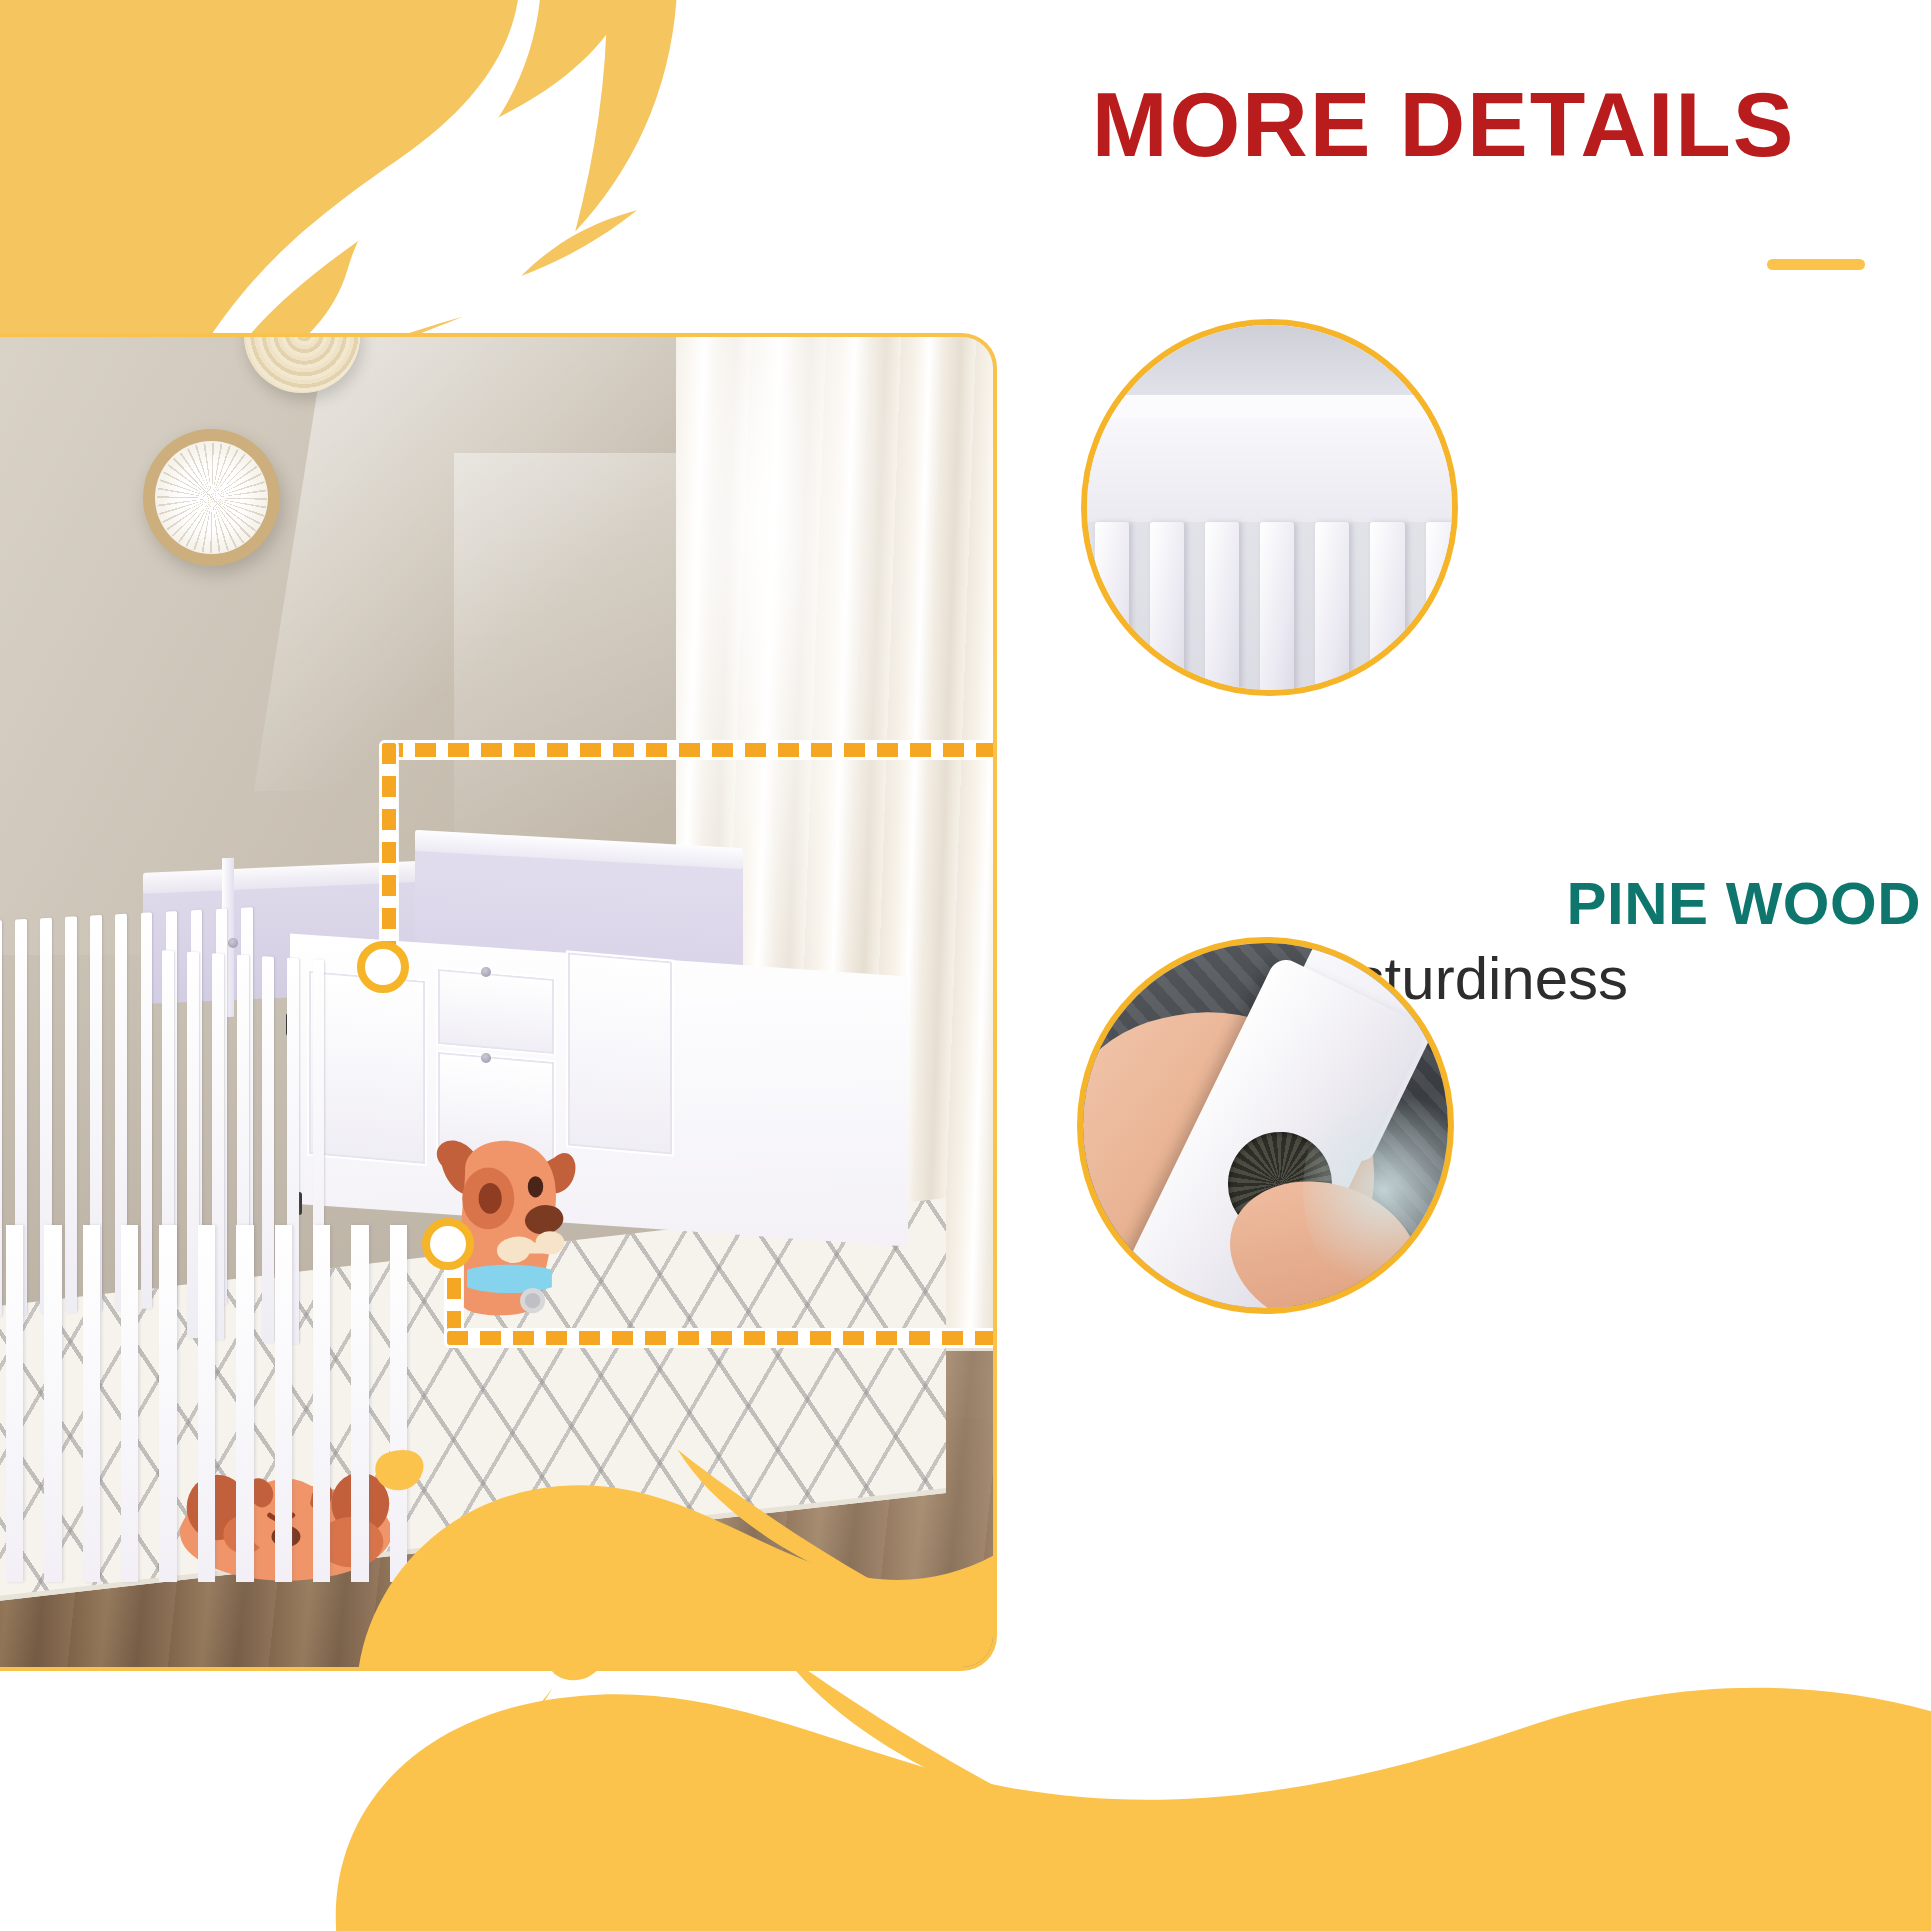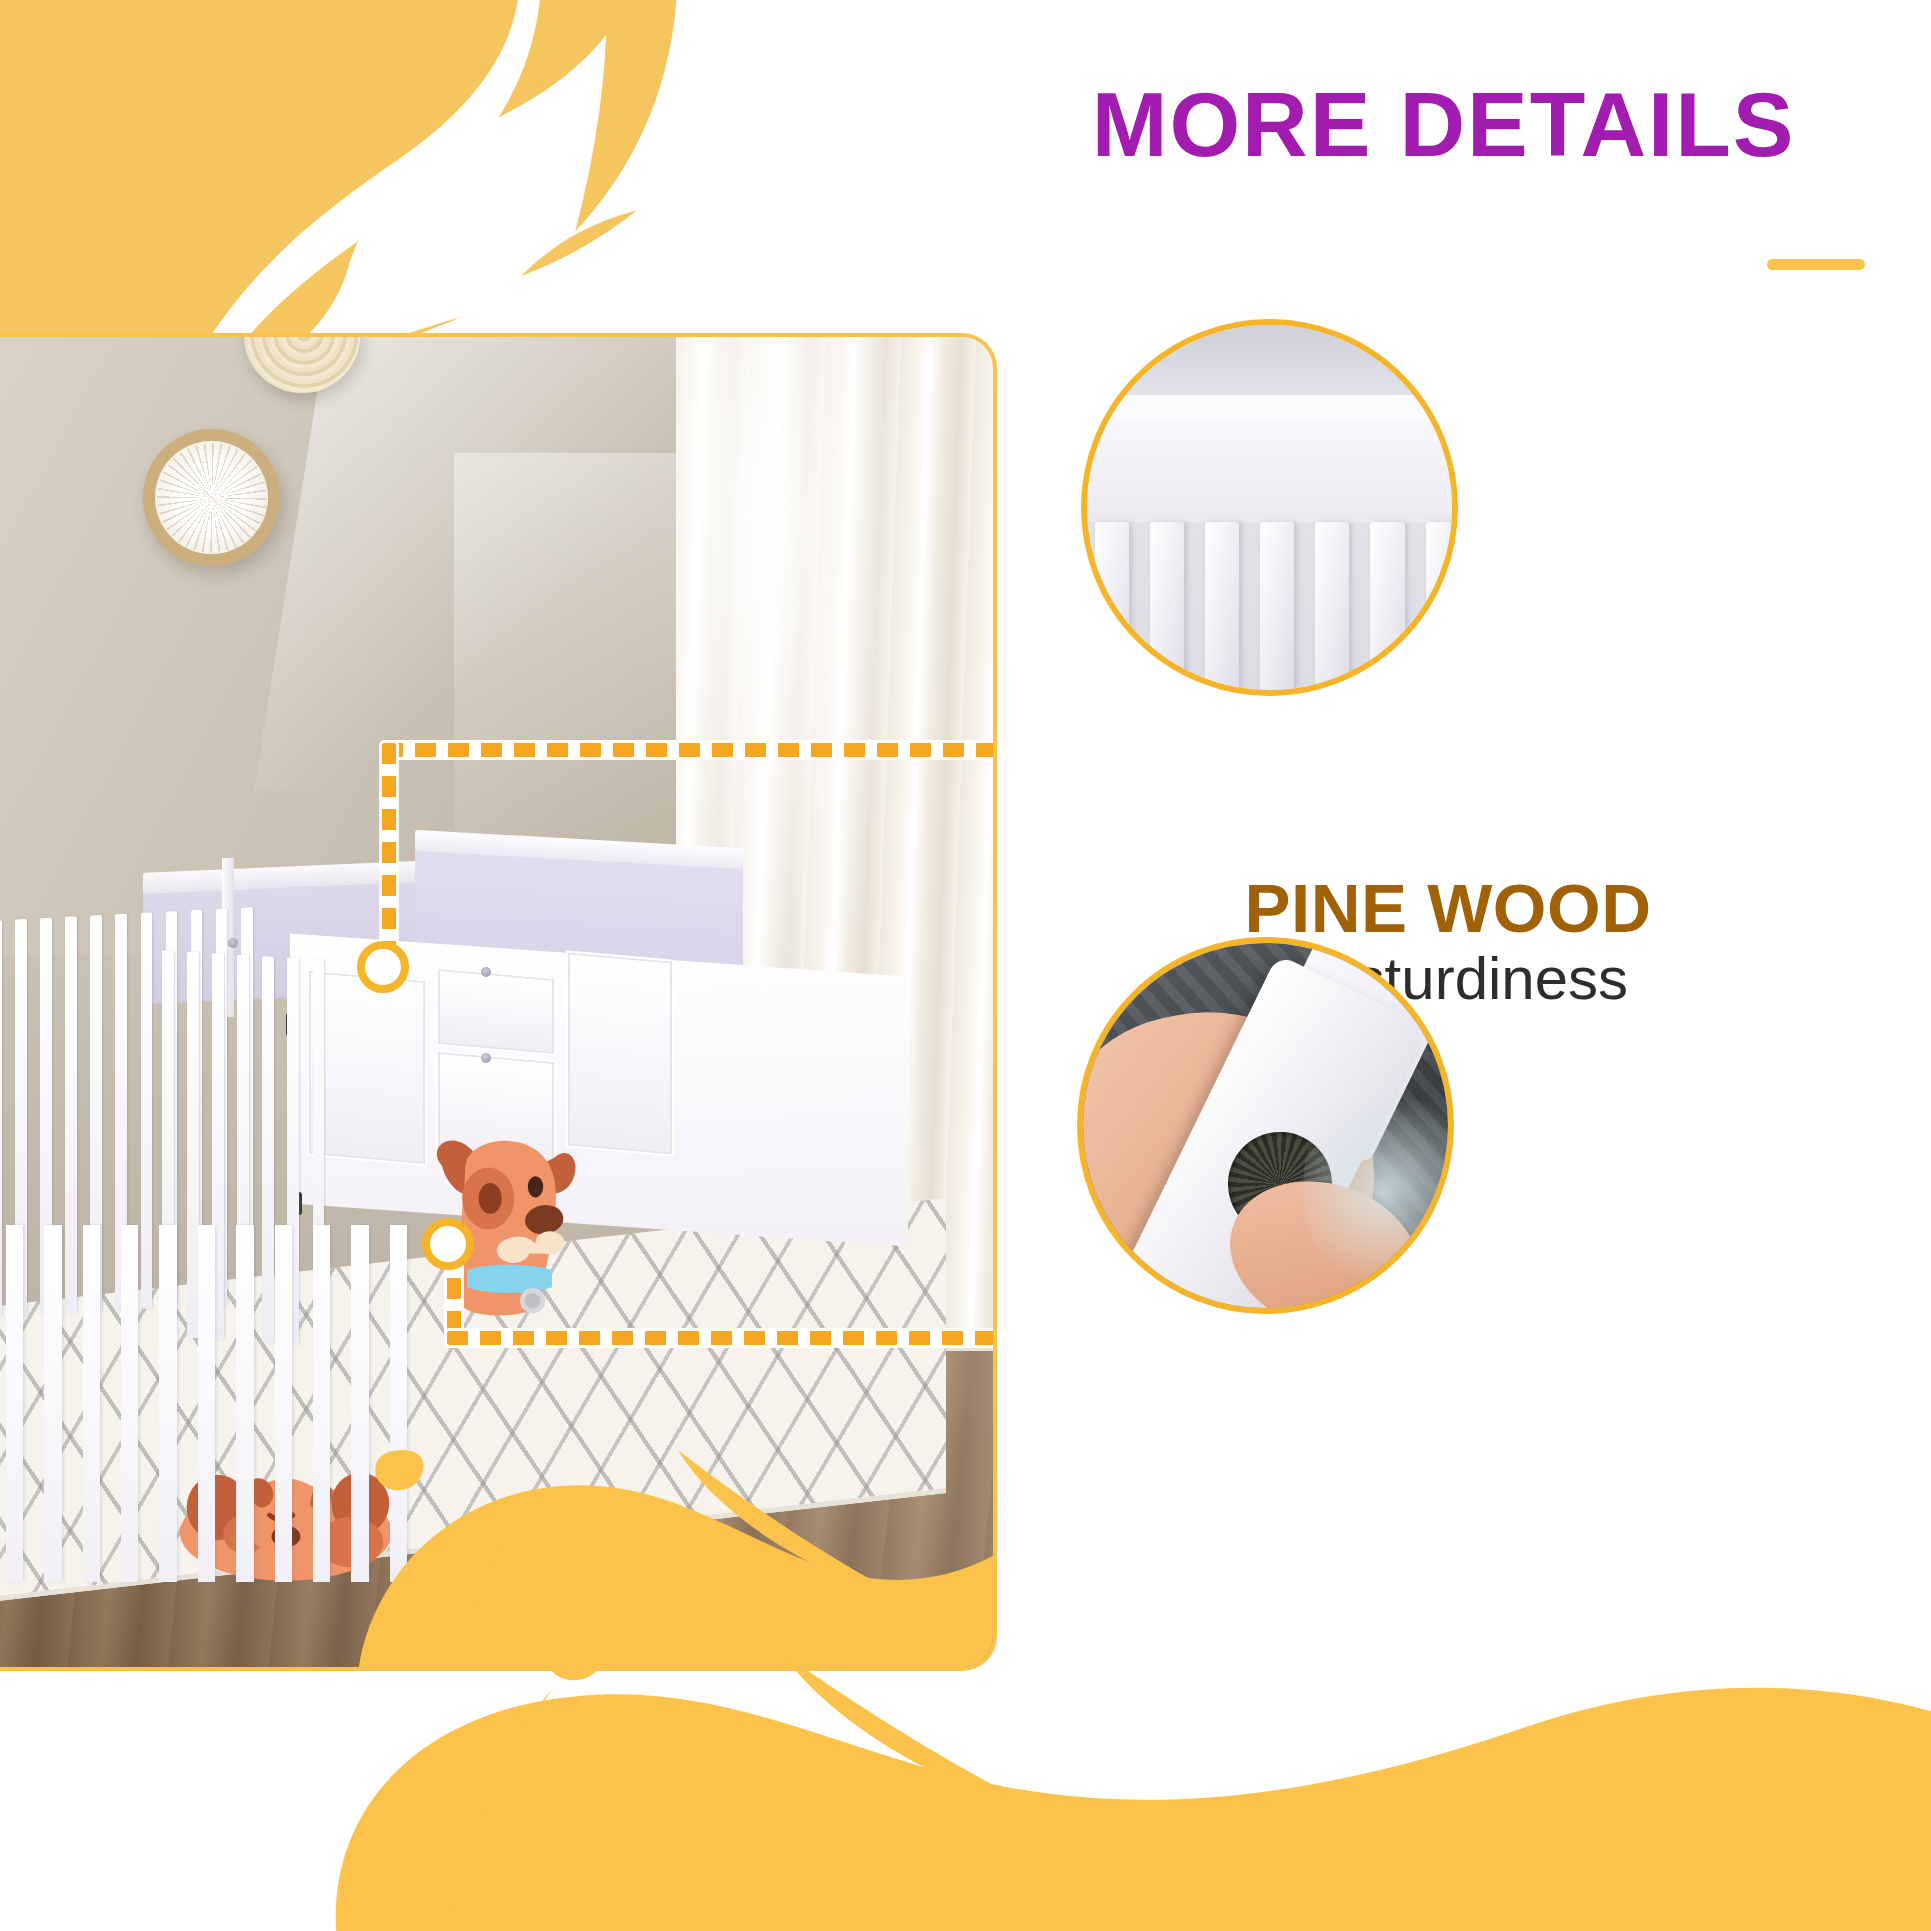--- a/index.html
+++ b/index.html
@@ -98,21 +98,21 @@
         background:repeating-linear-gradient(90deg,#F5A623 0 21px,#ffffff 21px 33px);
         border-radius:2.9px;box-shadow:0 0 0 2.9px #ffffff;}
   .dash-v{position:absolute;width:13.5px;
         background:repeating-linear-gradient(180deg,#F5A623 0 21px,#ffffff 21px 33px);
         border-radius:2.9px;box-shadow:0 0 0 2.9px #ffffff;}
   .node{position:absolute;width:52px;height:52px;border-radius:50%;
         background:#ffffff;border:8.7px solid #F6B429;box-sizing:border-box;}
 
   
   #title{position:absolute;left:975px;top:79px;width:937px;text-align:center;
-        font-size:91px;font-weight:bold;letter-spacing:1.9px;color:#a21caf;
+        font-size:91px;font-weight:bold;letter-spacing:1.9px;color:#b91c1c;
         line-height:1;}
   #title-rule{position:absolute;left:1767px;top:259px;width:98px;height:10.6px;
         border-radius:5.8px;background:#FBC34C;}
 
   .circle-photo{position:absolute;border-radius:50%;border:6.8px solid #F6B429;
         box-sizing:border-box;overflow:hidden;background:#eee;}
   #circle-1{left:1081px;top:319px;width:377px;height:377px;}
   #circle-2{left:1077px;top:937px;width:377px;height:377px;}
 
   
@@ -140,22 +140,22 @@
         background:linear-gradient(100deg,#ffffff,#eeecf2 55%,#dcd9e4);
         transform:rotate(26deg);box-shadow:-5.8px 5.8px 13.5px rgba(0,0,0,.2);}
   .c2-leg2{position:absolute;left:198px;top:-29px;width:145px;height:232px;border-radius:15.4px;
         background:linear-gradient(110deg,#fbfbfd,#e7e5ee);transform:rotate(26deg);}
   .c2-pad{position:absolute;left:145px;top:189px;width:104px;height:104px;border-radius:50%;
         background:repeating-conic-gradient(from 0deg,#2e2e28 0deg 6deg,#4c4c42 6deg 12deg);
         transform:rotate(26deg);box-shadow:inset 0 0 7.7px rgba(0,0,0,.6);}
   .c2-glow{position:absolute;right:-19.3px;top:135px;width:164px;height:222px;border-radius:50%;
         background:radial-gradient(circle,rgba(214,232,234,.85),rgba(214,232,234,0) 70%);}
 
-  .feat-title{position:absolute;width:946px;text-align:center;
-        font-size:69px;font-weight:bold;color:#a16207;letter-spacing:0.5px;}
+  .feat-title{position:absolute;width:946px;text-align:right;
+        font-size:60px;font-weight:bold;color:#0f766e;letter-spacing:0.5px;}
   .feat-sub{position:absolute;width:946px;text-align:center;
         font-size:60px;color:#2d2d2d;font-weight:400;}
   #feat1-title{left:975px;top:869px;}
   #feat1-sub{left:975px;top:944px;}
   #feat2-title{left:966px;top:1560px;}
   #feat2-sub{left:966px;top:1636px;}
 </style>
 </head>
 <body>
 

